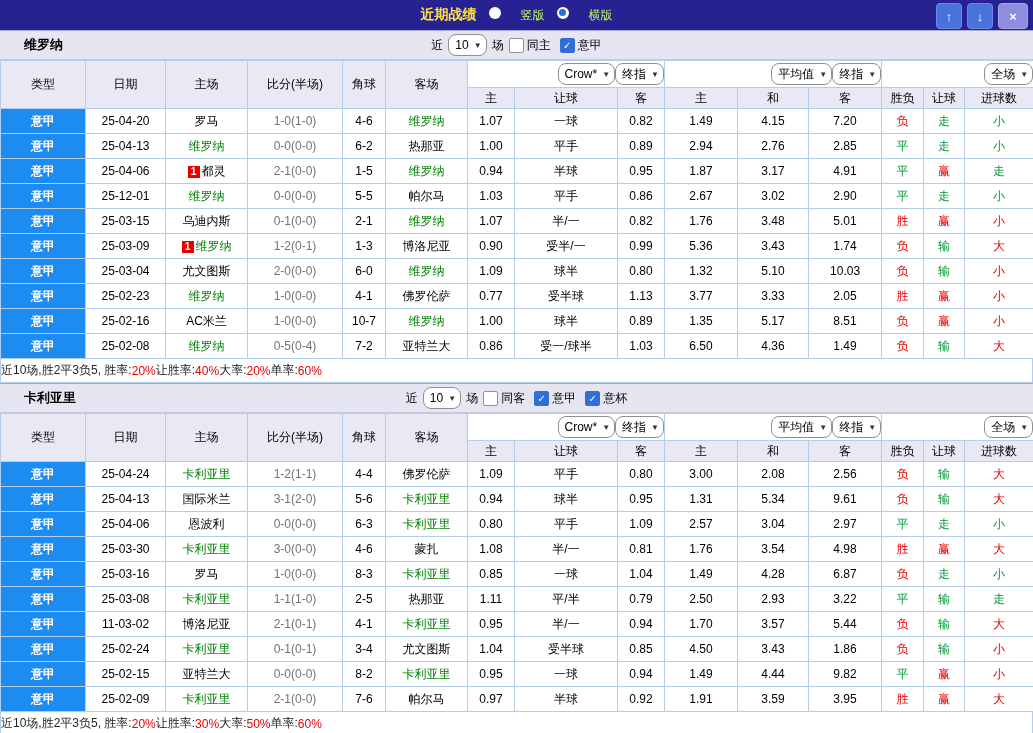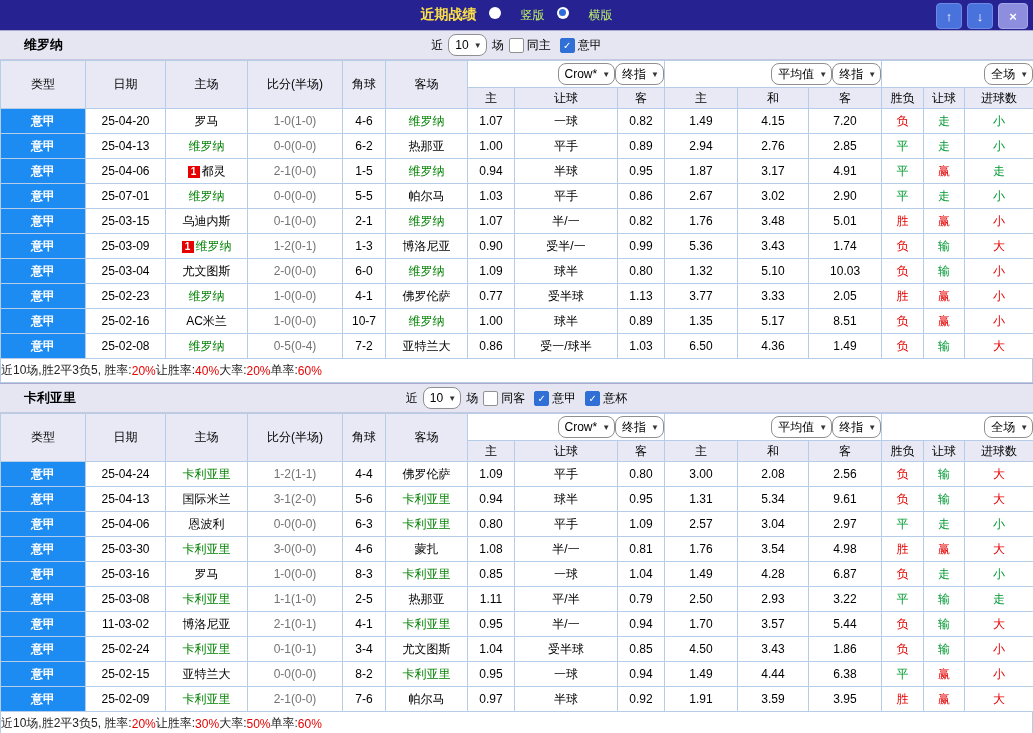--- a/index.html
+++ b/index.html
@@ -219,21 +219,21 @@
           <td>0.95</td>
           <td>1.87</td>
           <td>3.17</td>
           <td>4.91</td>
           <td class="res-g">平</td>
           <td class="res-r">赢</td>
           <td class="res-g">走</td>
         </tr>
         <tr>
           <td class="league">意甲</td>
-          <td>25-07-01</td>
+          <td>25-12-01</td>
           <td><span class="team-hl">维罗纳</span></td>
           <td class="score">0-0(0-0)</td>
           <td>5-5</td>
           <td><span>帕尔马</span></td>
           <td>1.03</td>
           <td>平手</td>
           <td>0.86</td>
           <td>2.67</td>
           <td>3.02</td>
           <td>2.90</td>
@@ -596,21 +596,21 @@
           <td>25-02-15</td>
           <td><span>亚特兰大</span></td>
           <td class="score">0-0(0-0)</td>
           <td>8-2</td>
           <td><span class="team-hl">卡利亚里</span></td>
           <td>0.95</td>
           <td>一球</td>
           <td>0.94</td>
           <td>1.49</td>
           <td>4.44</td>
-          <td>6.38</td>
+          <td>9.82</td>
           <td class="res-g">平</td>
           <td class="res-r">赢</td>
           <td class="res-r">小</td>
         </tr>
         <tr>
           <td class="league">意甲</td>
           <td>25-02-09</td>
           <td><span class="team-hl">卡利亚里</span></td>
           <td class="score">2-1(0-0)</td>
           <td>7-6</td>

